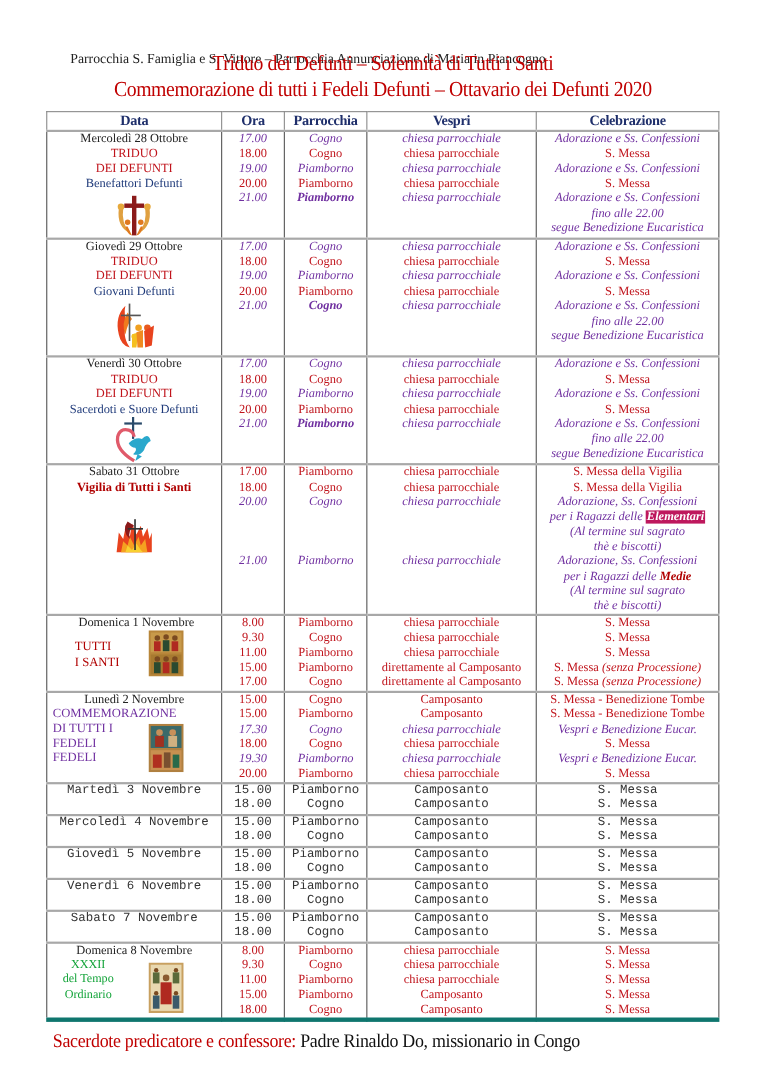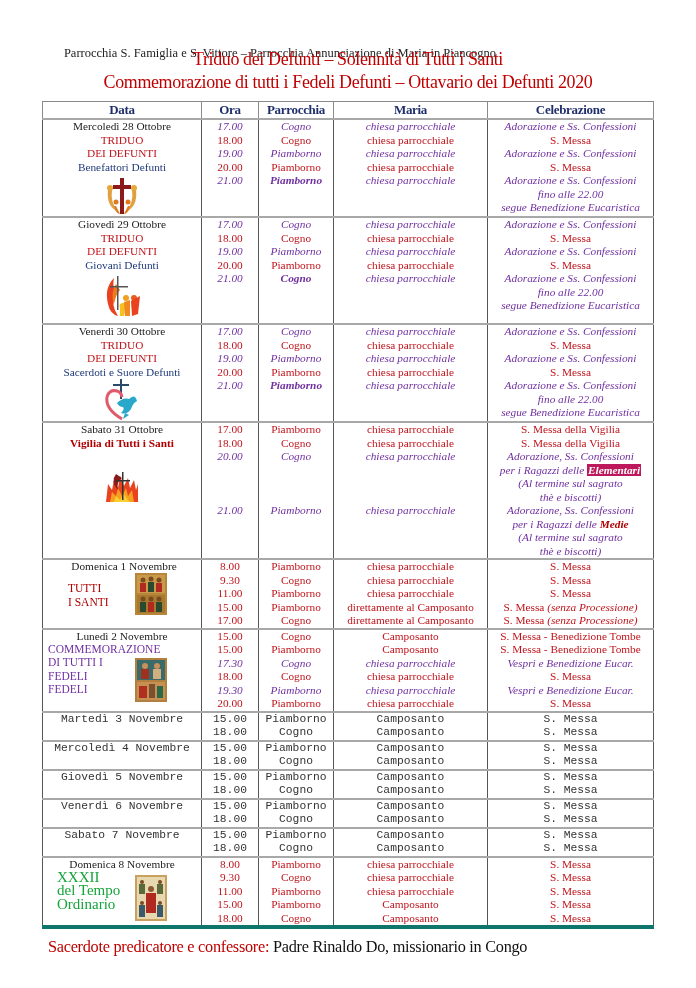--- a/index.html
+++ b/index.html
@@ -46,21 +46,21 @@
       <col style="width:57px">
       <col style="width:75px">
       <col style="width:154px">
       <col style="width:166px">
   </colgroup>
   <thead>
     <tr>
       <th>Data</th>
       <th>Ora</th>
       <th>Parrocchia</th>
-      <th>Maria</th>
+      <th>Vespri</th>
       <th>Celebrazione</th>
     </tr>
   </thead>
   <tbody>
 
     <tr class="day">
       <td>
         <div class="l blk">Mercoledì 28 Ottobre</div>
         <div class="l red">TRIDUO</div>
         <div class="l red">DEI DEFUNTI</div>
@@ -488,21 +488,21 @@
         </td>
       <td>
           <div class="l dark">S. Messa</div>
           <div class="l dark">S. Messa</div>
         </td>
     </tr>
 
     <tr class="day" style="border-bottom:4px solid #0f766e">
       <td class="datecell" style="border-bottom:1px solid #555">
         <div class="l blk">Domenica 8 Novembre</div>
-        <div class="sidelbl greenb" style="left:14px;top:13px;font-size:15px;">
+        <div class="sidelbl greenb" style="left:14px;top:13px;font-size:11px;text-align:center">
           <div>XXXII</div>
           <div>del Tempo</div>
           <div>Ordinario</div>
         </div>
         <svg class="iconimg" style="left:92px;top:17px" width="32" height="46" viewBox="0 0 32 46">
           <rect width="32" height="46" fill="#c8a060"></rect>
           <rect x="2" y="2" width="28" height="42" fill="#e8d8b0"></rect>
           <circle cx="7" cy="7" r="2" fill="#7a4a20"></circle>
             <circle cx="25" cy="7" r="2" fill="#7a4a20"></circle>
           <rect x="4" y="9" width="6" height="10" fill="#5a6a3a"></rect>

